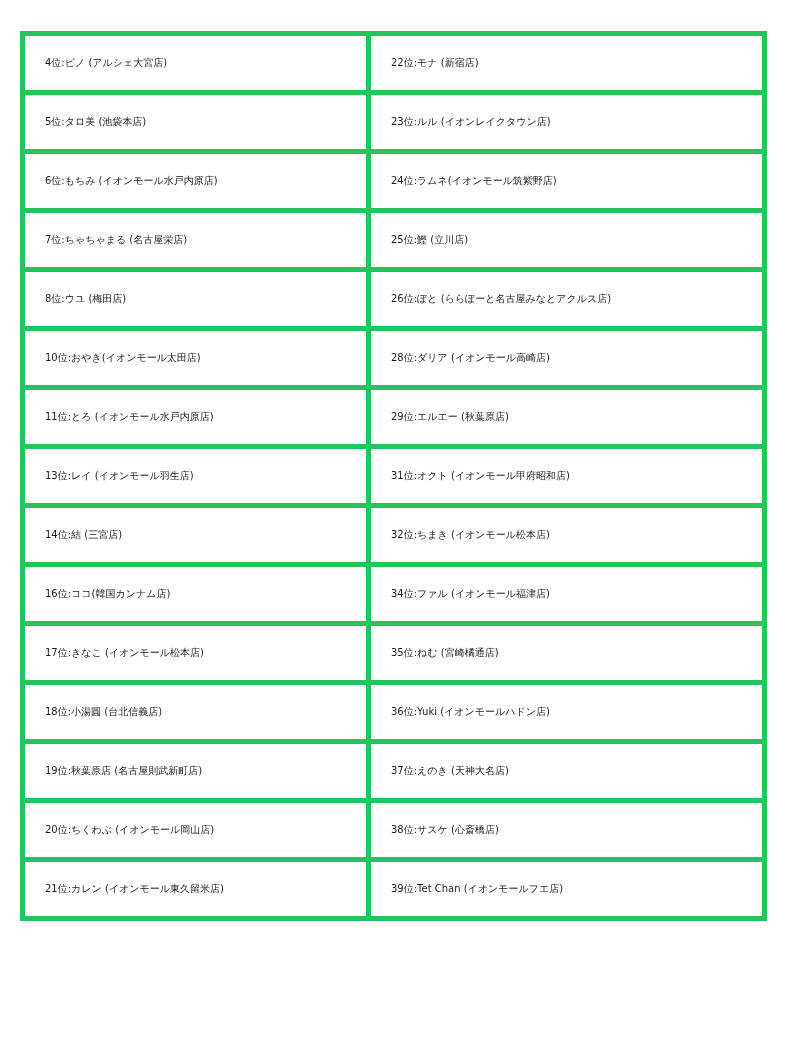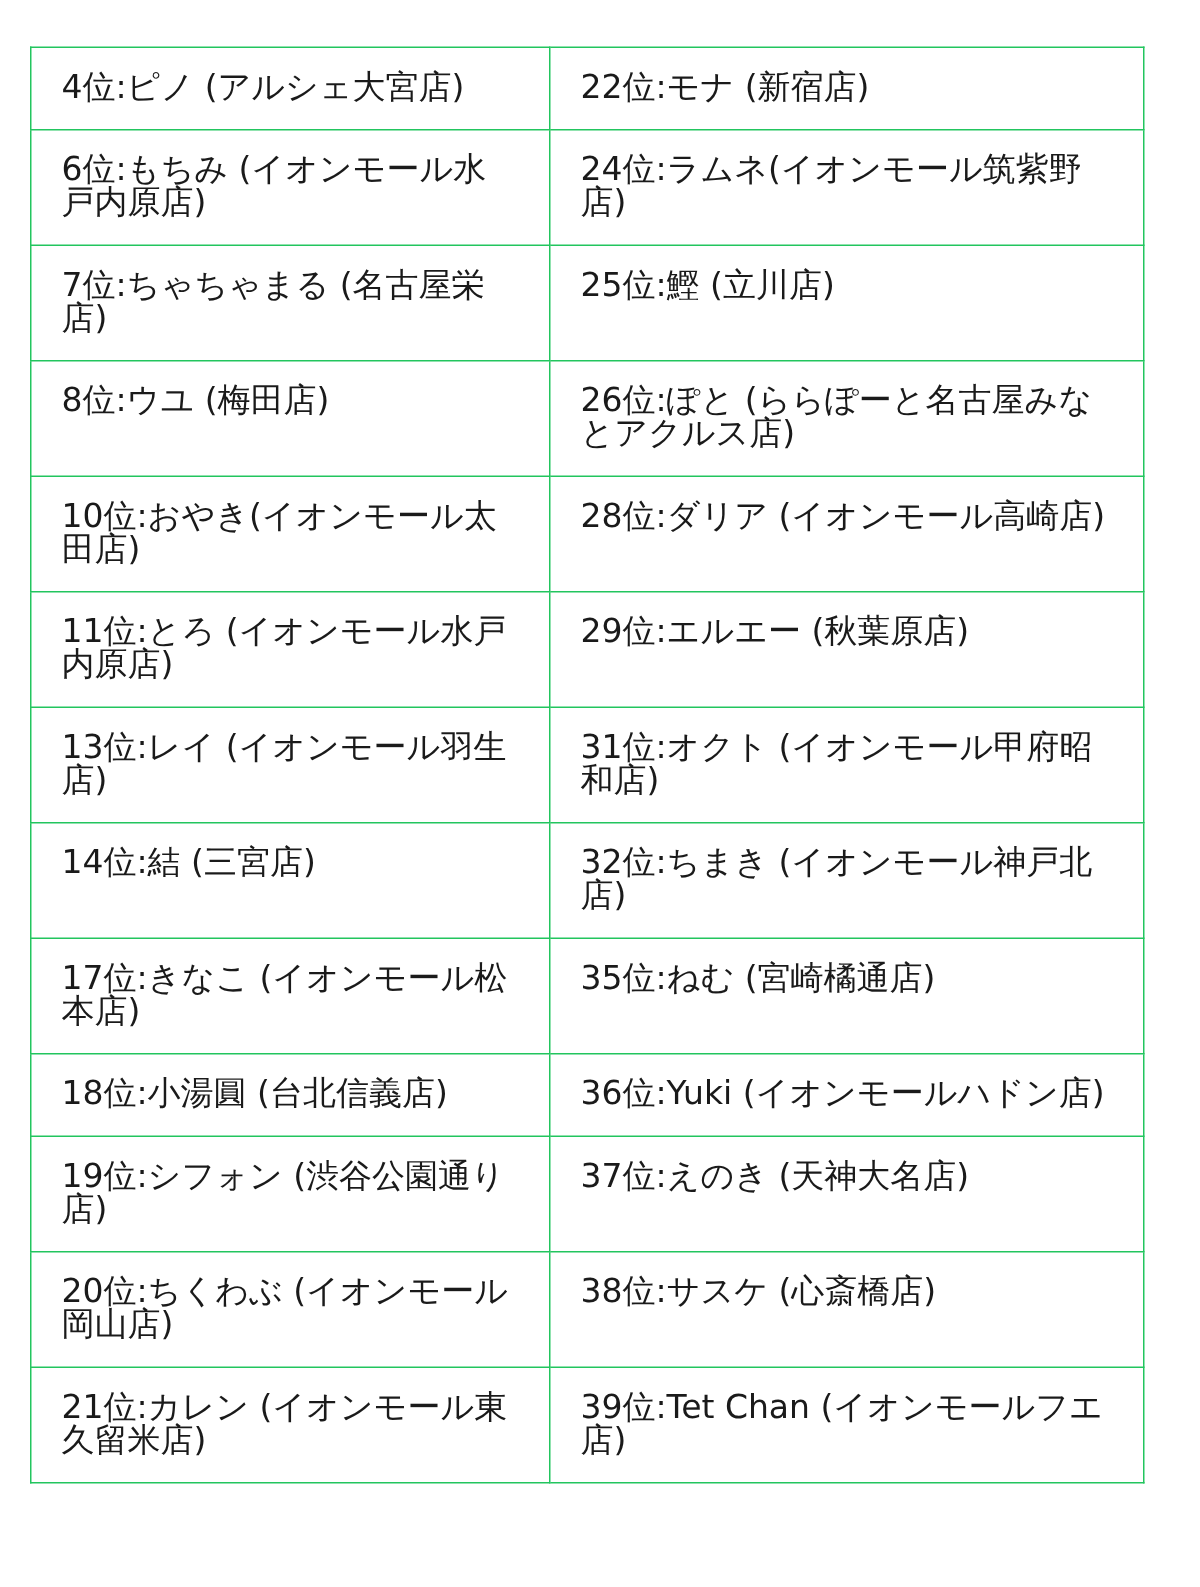--- a/index.html
+++ b/index.html
@@ -14,44 +14,48 @@
     overflow: hidden;
   }
   .ranking-table {
     border-collapse: collapse;
     table-layout: fixed;
     width: 742px;
     margin: 31px 0 0 20px;
     background: #ffffff;
   }
   .ranking-table td {
-    border: 1px solid #22c55e;
+    border: 5px solid #22c55e;
     vertical-align: top;
     padding: 16px 20px;
-    font-size: 22px;
+    font-size: 10px;
     line-height: 22px;
     color: #1a1a1a;
     word-break: break-all;
     background: #ffffff;
   }
   .ranking-table col.left-col  { width: 346px; }
   .ranking-table col.right-col { width: 396px; }
 </style>
 </head>
 <body>
 
 <table class="ranking-table">
   <colgroup>
     <col class="left-col">
     <col class="right-col">
   </colgroup>
   <tbody id="ranking-body">
       <tr>
         <td>4位:ピノ (アルシェ大宮店)</td>
         <td>22位:モナ (新宿店)</td>
+      </tr>
+      <tr>
+        <td>5位:タロ美 (池袋本店)</td>
+        <td>23位:ルル (イオンレイクタウン店)</td>
       </tr>
       <tr>
         <td>6位:もちみ (イオンモール水戸内原店)</td>
         <td>24位:ラムネ(イオンモール筑紫野店)</td>
       </tr>
       <tr>
         <td>7位:ちゃちゃまる (名古屋栄店)</td>
         <td>25位:鰹 (立川店)</td>
       </tr>
       <tr>
@@ -65,32 +69,36 @@
       <tr>
         <td>11位:とろ (イオンモール水戸内原店)</td>
         <td>29位:エルエー (秋葉原店)</td>
       </tr>
       <tr>
         <td>13位:レイ (イオンモール羽生店)</td>
         <td>31位:オクト (イオンモール甲府昭和店)</td>
       </tr>
       <tr>
         <td>14位:結 (三宮店)</td>
-        <td>32位:ちまき (イオンモール神戸北店)</td>
+        <td>32位:ちまき (イオンモール松本店)</td>
+      </tr>
+      <tr>
+        <td>16位:ココ(韓国カンナム店)</td>
+        <td>34位:ファル (イオンモール福津店)</td>
       </tr>
       <tr>
         <td>17位:きなこ (イオンモール松本店)</td>
         <td>35位:ねむ (宮崎橘通店)</td>
       </tr>
       <tr>
         <td>18位:小湯圓 (台北信義店)</td>
         <td>36位:Yuki (イオンモールハドン店)</td>
       </tr>
       <tr>
-        <td>19位:シフォン (渋谷公園通り店)</td>
+        <td>19位:秋葉原店 (名古屋則武新町店)</td>
         <td>37位:えのき (天神大名店)</td>
       </tr>
       <tr>
         <td>20位:ちくわぶ (イオンモール岡山店)</td>
         <td>38位:サスケ (心斎橋店)</td>
       </tr>
       <tr>
         <td>21位:カレン (イオンモール東久留米店)</td>
         <td>39位:Tet Chan (イオンモールフエ店)</td>
       </tr>

